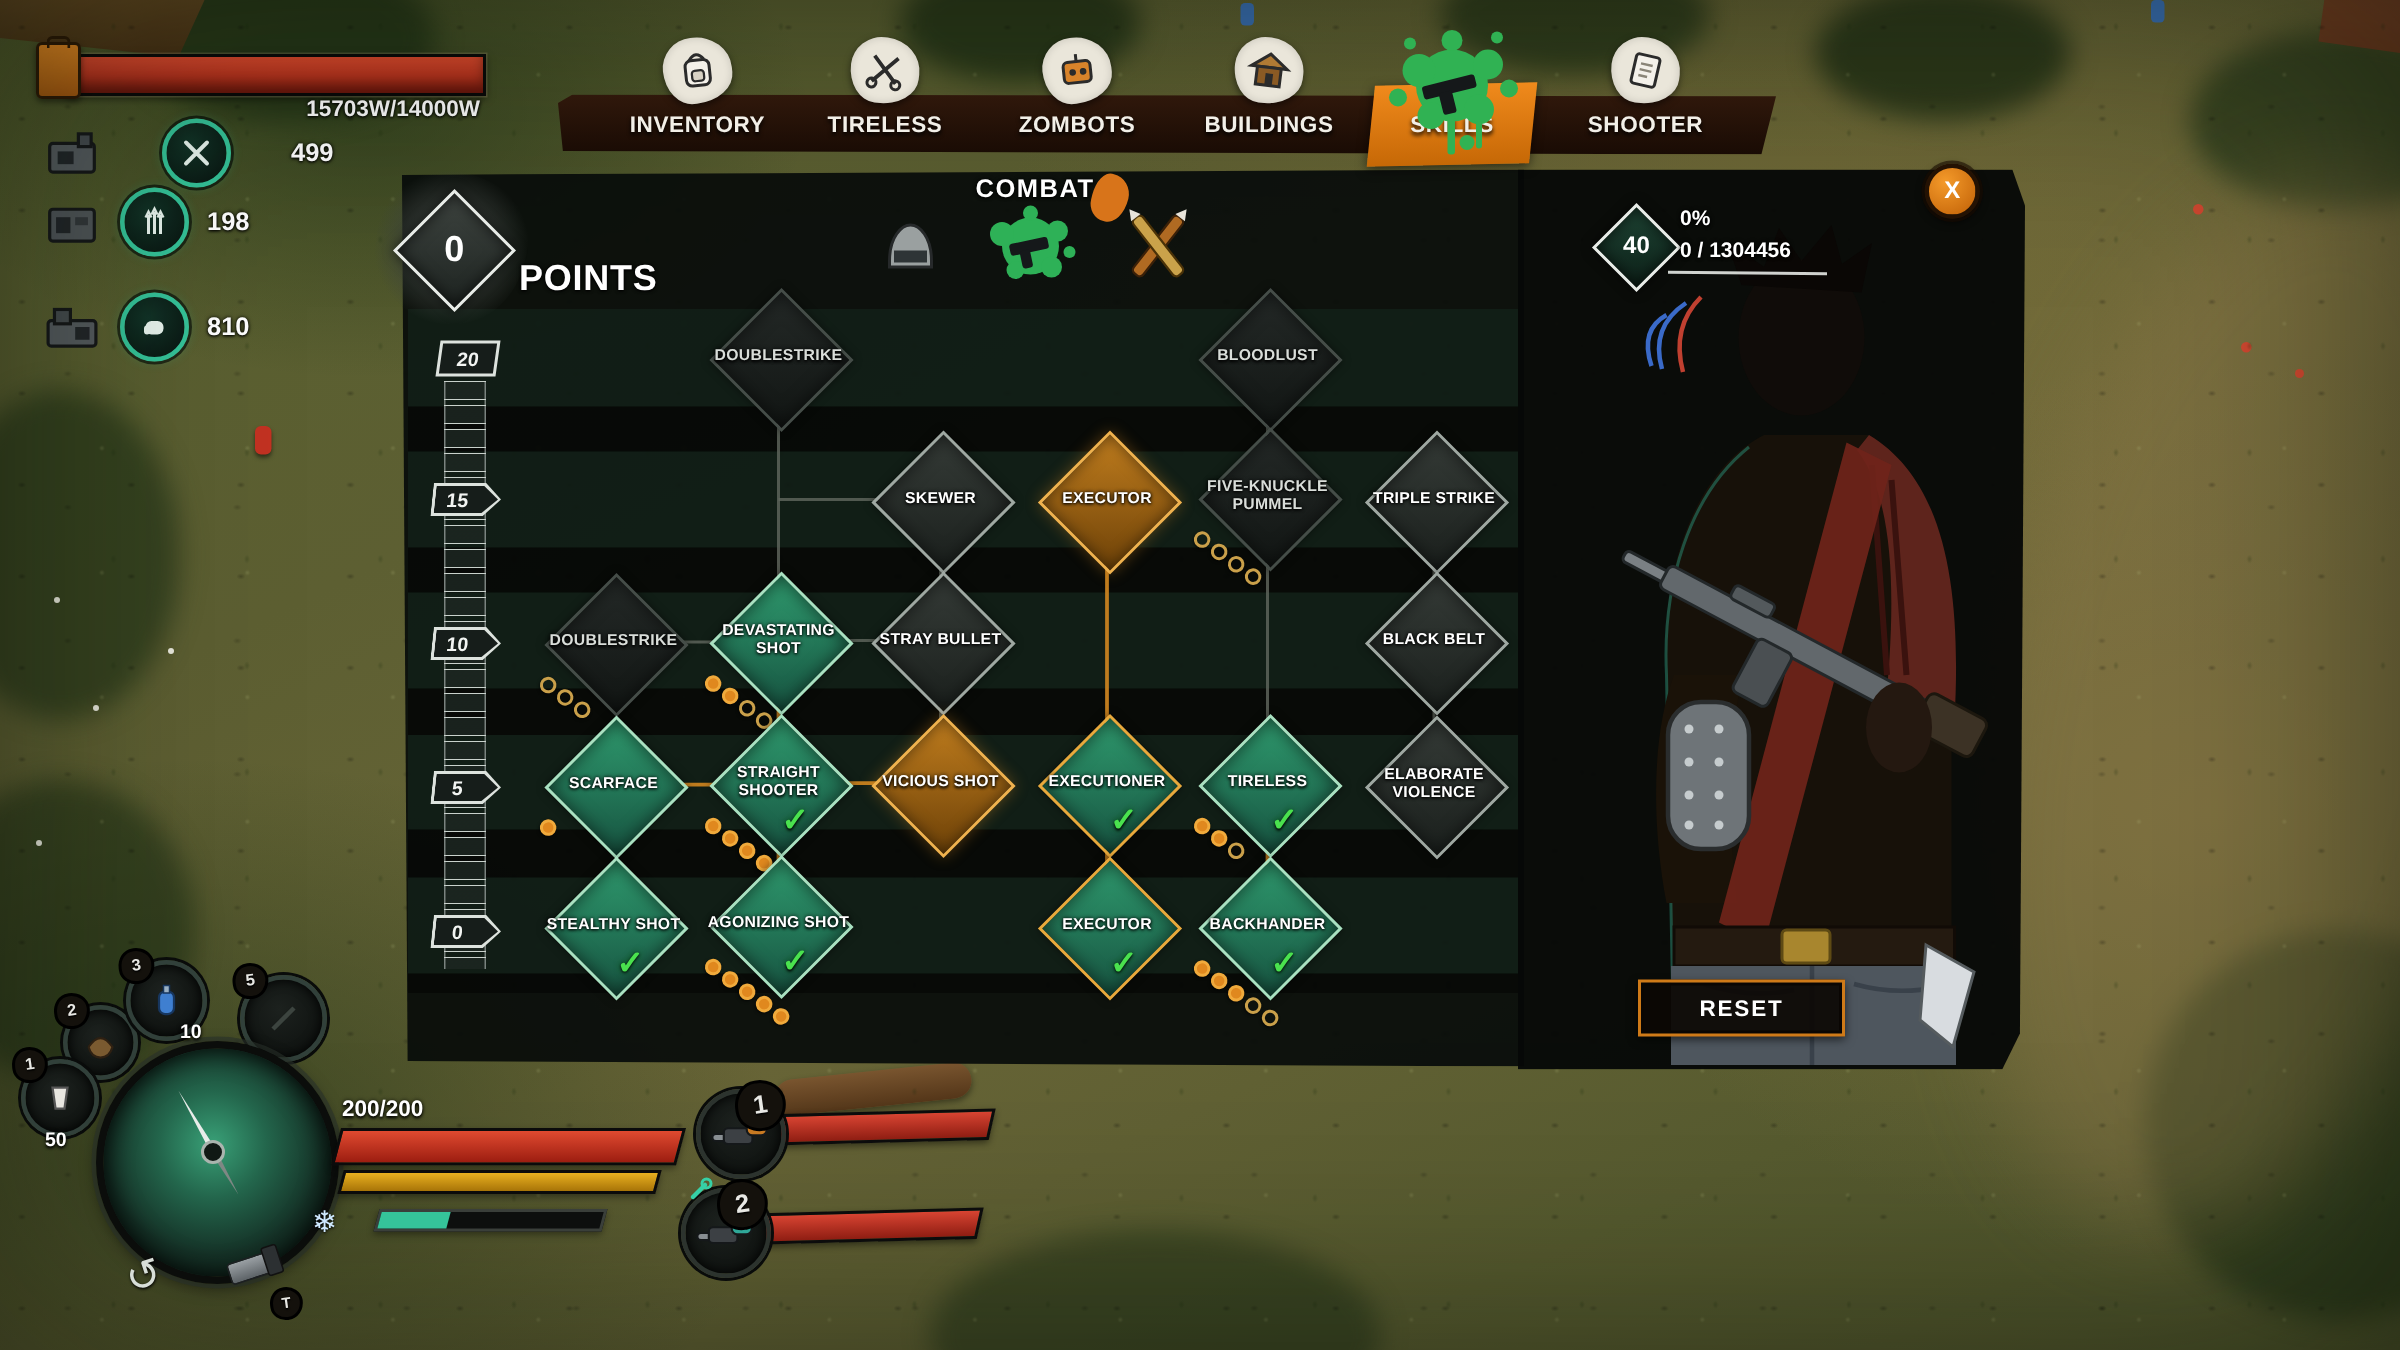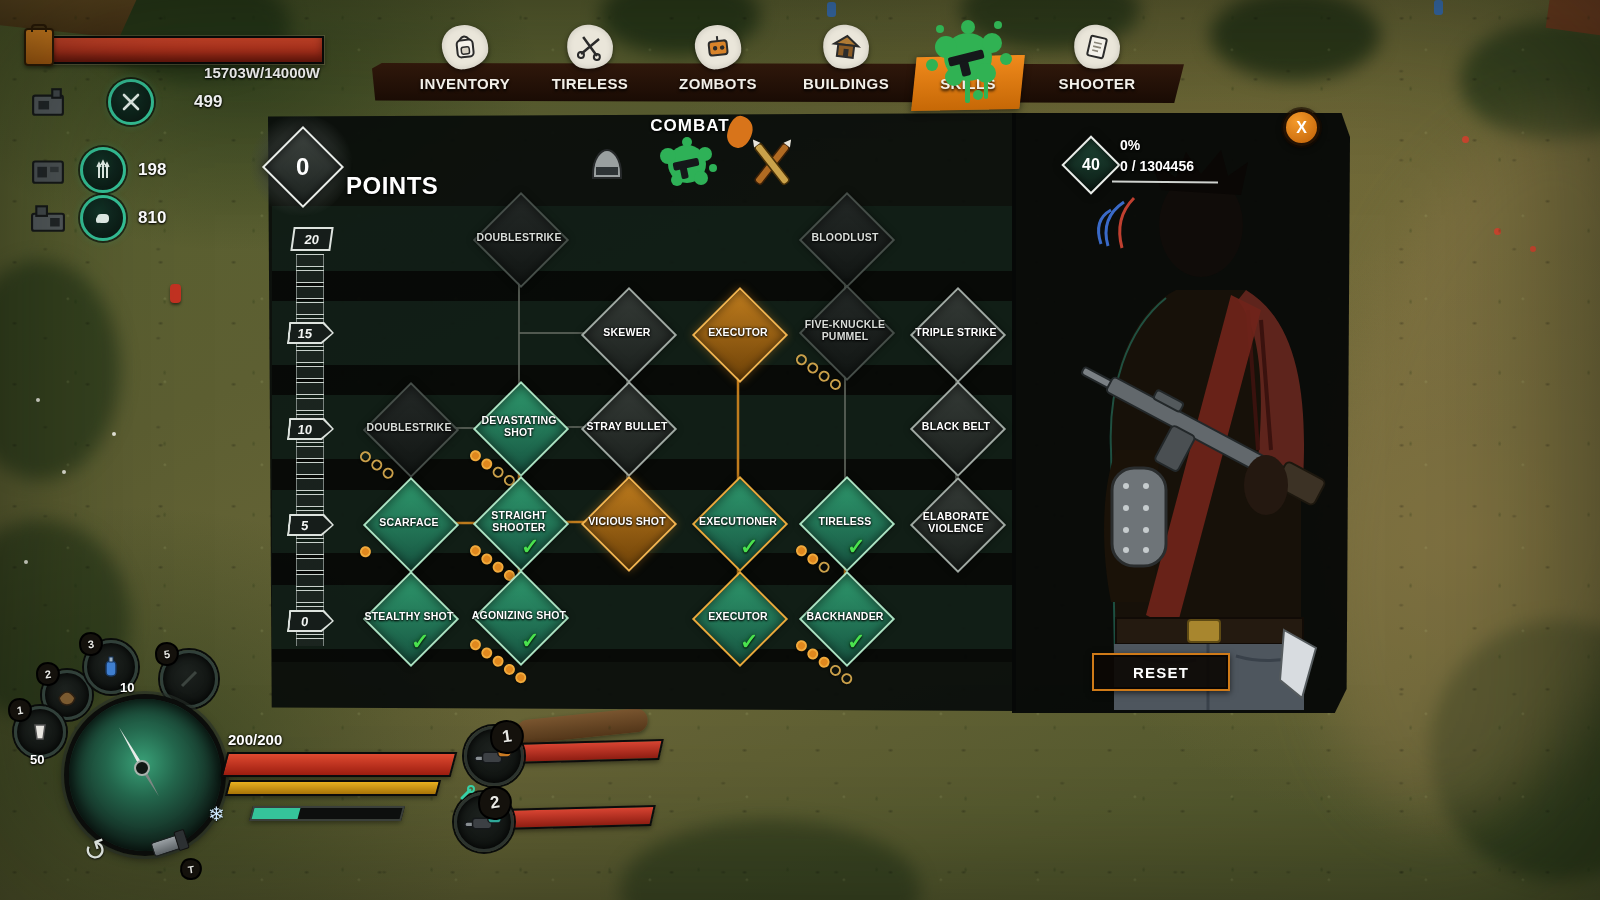--- a/index.html
+++ b/index.html
@@ -163,21 +163,21 @@
           <rect x="9" y="15" width="10" height="8" fill="#22262a"></rect>
           <rect x="22" y="4" width="8" height="8" fill="#464c50" stroke="#16181a" stroke-width="2"></rect>
         </svg>
       <div class="res-circle">
           <svg width="22" height="22" viewBox="0 0 22 22">
             <path d="M4 4 L18 18 M18 4 L4 18" stroke="#eaf6f0" stroke-width="2.6" stroke-linecap="round"></path>
           </svg>
         </div>
       <div class="res-count t-sh">499</div>
     </div>
-    <div class="res-row" style="top:148px;">
+    <div class="res-row" style="top:126px;">
       <svg width="40" height="34" viewBox="0 0 36 32">
           <rect x="4" y="8" width="28" height="20" rx="2" fill="#50565a" stroke="#16181a" stroke-width="2"></rect>
           <rect x="8" y="13" width="9" height="10" fill="#22262a"></rect>
           <rect x="20" y="13" width="8" height="5" fill="#33383c"></rect>
         </svg>
       <div class="res-circle">
           <svg width="22" height="22" viewBox="0 0 22 22">
             <path d="M7 19 L7 6 M11 19 L11 4 M15 19 L15 6" stroke="#eaf6f0" stroke-width="2"></path>
             <path d="M5 8 L7 4 L9 8 M9 6 L11 2 L13 6 M13 8 L15 4 L17 8" fill="none" stroke="#eaf6f0" stroke-width="1.5"></path>
           </svg>

